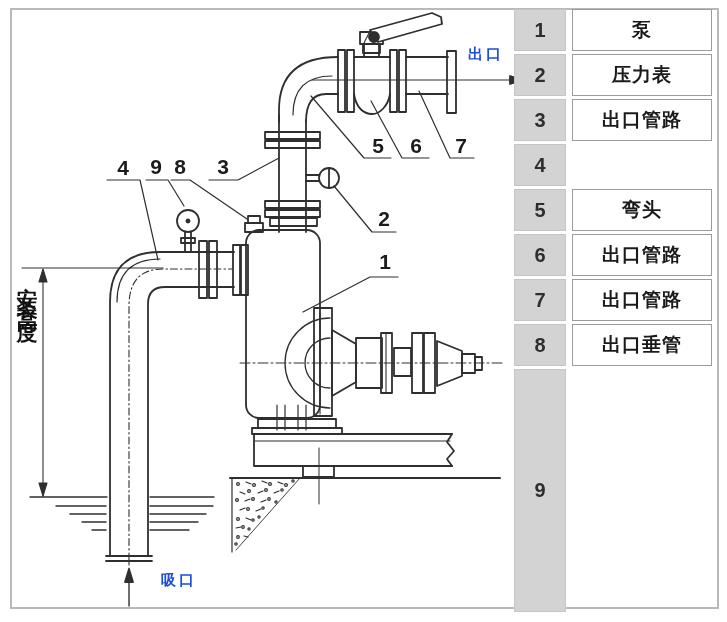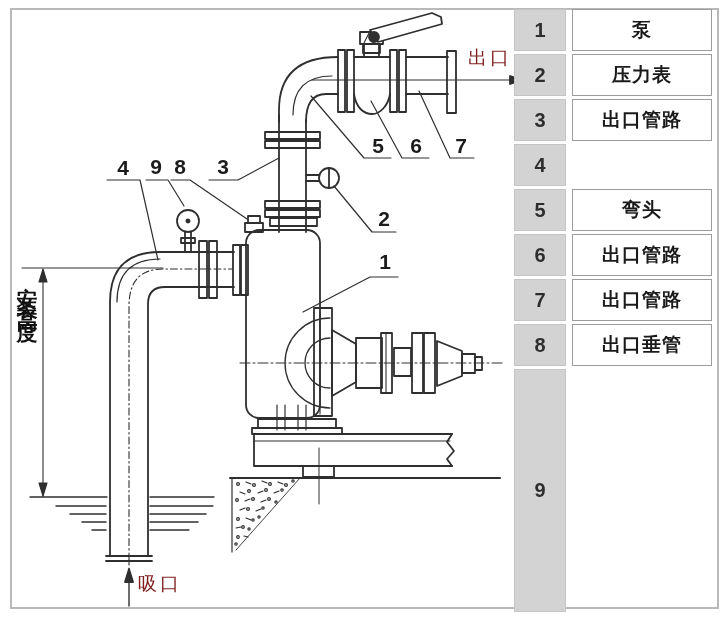--- a/index.html
+++ b/index.html
@@ -1,21 +1,21 @@
 <!DOCTYPE html>
 <html><head>
 <meta charset="utf-8">
 <style>
   html,body{margin:0;padding:0;background:#fff;}
   .stage{position:relative;width:727px;height:622px;background:#fff;overflow:hidden;
          font-family:"Liberation Sans","DejaVu Sans",sans-serif;}
   .frame{position:absolute;left:10px;top:8px;width:705px;height:597px;border:2px solid #b9b9b9;}
   svg.diagram{position:absolute;left:0;top:0;}
   .co{position:absolute;transform:translate(-50%,-50%);font-size:21px;font-weight:700;color:#1c1c1c;white-space:nowrap;}
-  .zh{position:absolute;font-size:19px;font-weight:400;color:#7f1d1d;letter-spacing:3px;white-space:nowrap;}
+  .zh{position:absolute;font-size:15px;font-weight:700;color:#1d4ed8;letter-spacing:3px;white-space:nowrap;}
   .dim-label{position:absolute;left:13px;top:270px;writing-mode:vertical-rl;text-orientation:upright;
              font-size:21px;font-weight:700;color:#111;letter-spacing:11px;}
   .legend{position:absolute;left:514px;top:9px;width:198px;height:603px;display:flex;flex-direction:column;row-gap:3px;}
   .lrow{display:flex;column-gap:6px;height:42px;flex:0 0 auto;}
   .lrow.tall{flex:1 1 auto;height:auto;}
   .lnum{width:50px;background:#d3d3d3;border:1px solid #c5c5c5;display:flex;align-items:center;justify-content:center;
         font-size:20px;font-weight:600;color:#2e2e2e;}
   .llabel{flex:1;background:#fff;border:1px solid #9c9c9c;display:flex;align-items:center;justify-content:center;
           font-size:19px;font-weight:600;color:#1a1a1a;letter-spacing:1px;}
 </style>
@@ -204,21 +204,21 @@
   <span class="co" style="left:156px;top:167px">9</span>
   <span class="co" style="left:180px;top:167px">8</span>
   <span class="co" style="left:223px;top:167px">3</span>
   <span class="co" style="left:378px;top:146px">5</span>
   <span class="co" style="left:416px;top:146px">6</span>
   <span class="co" style="left:461px;top:146px">7</span>
   <span class="co" style="left:384px;top:219px">2</span>
   <span class="co" style="left:385px;top:262px">1</span>
 
   <span class="zh" style="left:468px;top:45px">出口</span>
-  <span class="zh" style="left:138px;top:571px">吸口</span>
+  <span class="zh" style="left:161px;top:571px">吸口</span>
   <span class="dim-label">安装高度</span>
 
   <div class="legend">
     <div class="lrow">
       <div class="lnum">1</div>
       <div class="llabel">泵</div>
     </div>
     <div class="lrow">
       <div class="lnum">2</div>
       <div class="llabel">压力表</div>

